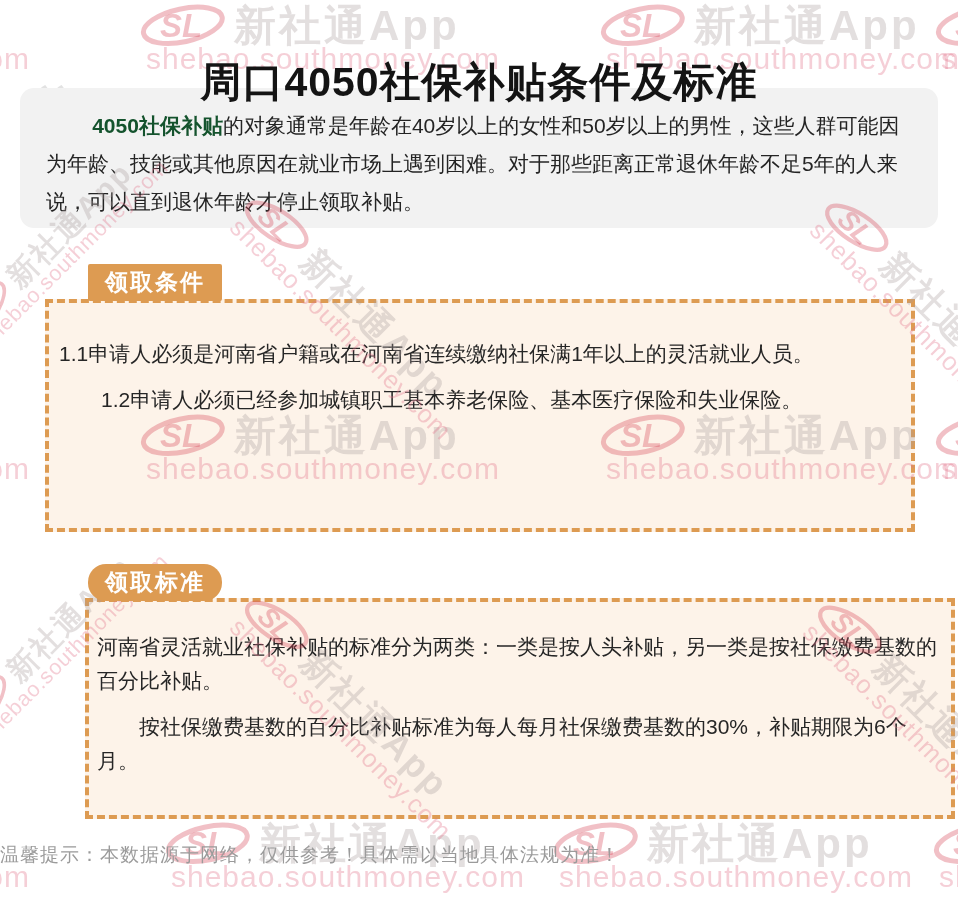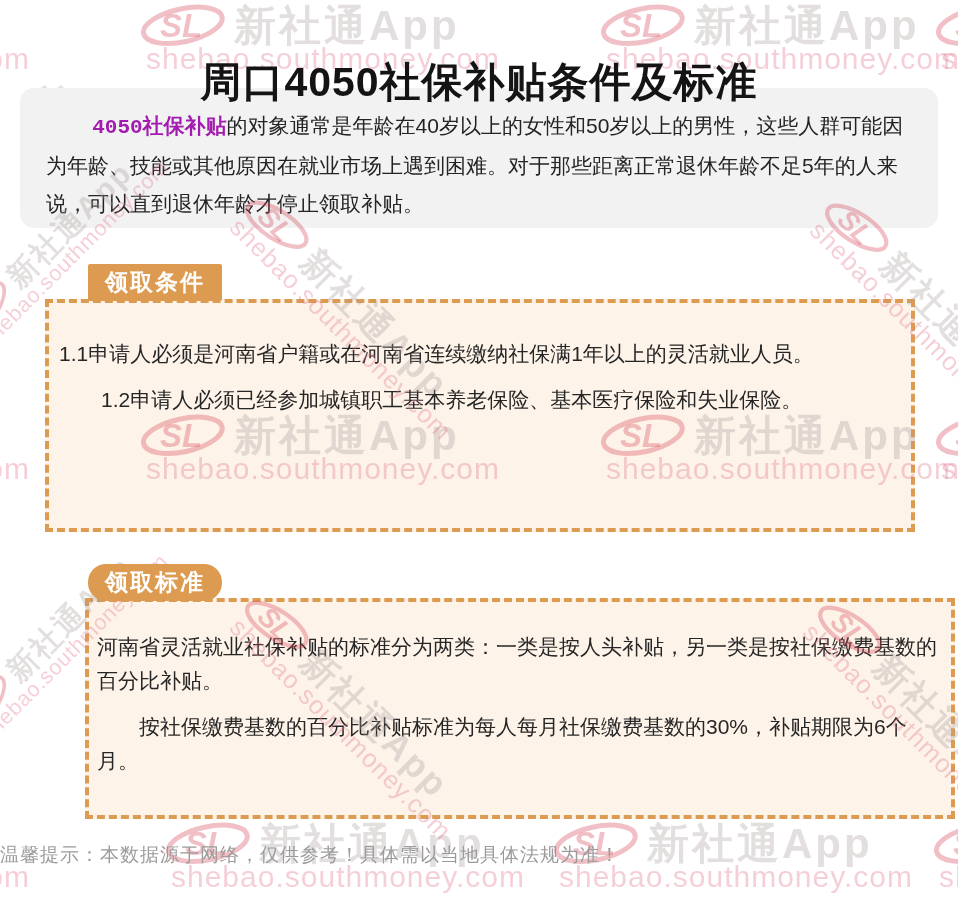--- a/index.html
+++ b/index.html
@@ -18,21 +18,21 @@
   .wm-u{transform:rotate(-45deg) scale(.72);transform-origin:0 0;}
   
   .title{position:absolute;left:0;top:28px;width:100%;text-align:center;z-index:2;
          font-size:41px;font-weight:bold;color:#141414;letter-spacing:1px;}
   .quote-mark{position:absolute;left:28px;top:78px;z-index:0;font-family:"DejaVu Serif",serif;
               font-weight:bold;font-size:72px;line-height:1;color:#e2e2e2;}
   .intro{position:absolute;left:20px;top:88px;width:918px;height:140px;z-index:0;
          background:#f2f2f2;border-radius:14px;box-sizing:border-box;
          padding:19px 26px 0 26px;}
   .intro p{margin:0;font-size:21px;line-height:38px;color:#242424;text-indent:2.2em;}
-  .intro b{font-weight:bold;color:#a21caf;font-family:Liberation Mono, monospace;}
+  .intro b{font-weight:bold;color:#14532d;}
   .sec-label{position:absolute;left:88px;width:134px;height:37px;z-index:2;
              background:#dd9b52;color:#ffffff;font-size:23px;font-weight:bold;
              text-align:center;line-height:37px;letter-spacing:2px;border-radius:2px;}
   .lbl-1{top:264px;}
   .lbl-2{top:564px;border-radius:18px;}
   .dash-box{position:absolute;left:45px;width:870px;z-index:0;box-sizing:border-box;
             background:#fdf3e9;border:4px dashed #dd9b52;}
   .box-1{top:299px;height:233px;padding:34px 10px 0 10px;}
   .box-2{top:598px;height:221px;padding:28px 12px 0 8px;margin-left:40px;}
   .dash-box p{margin:0 0 12px 0;font-size:21px;line-height:34px;color:#262626;}

